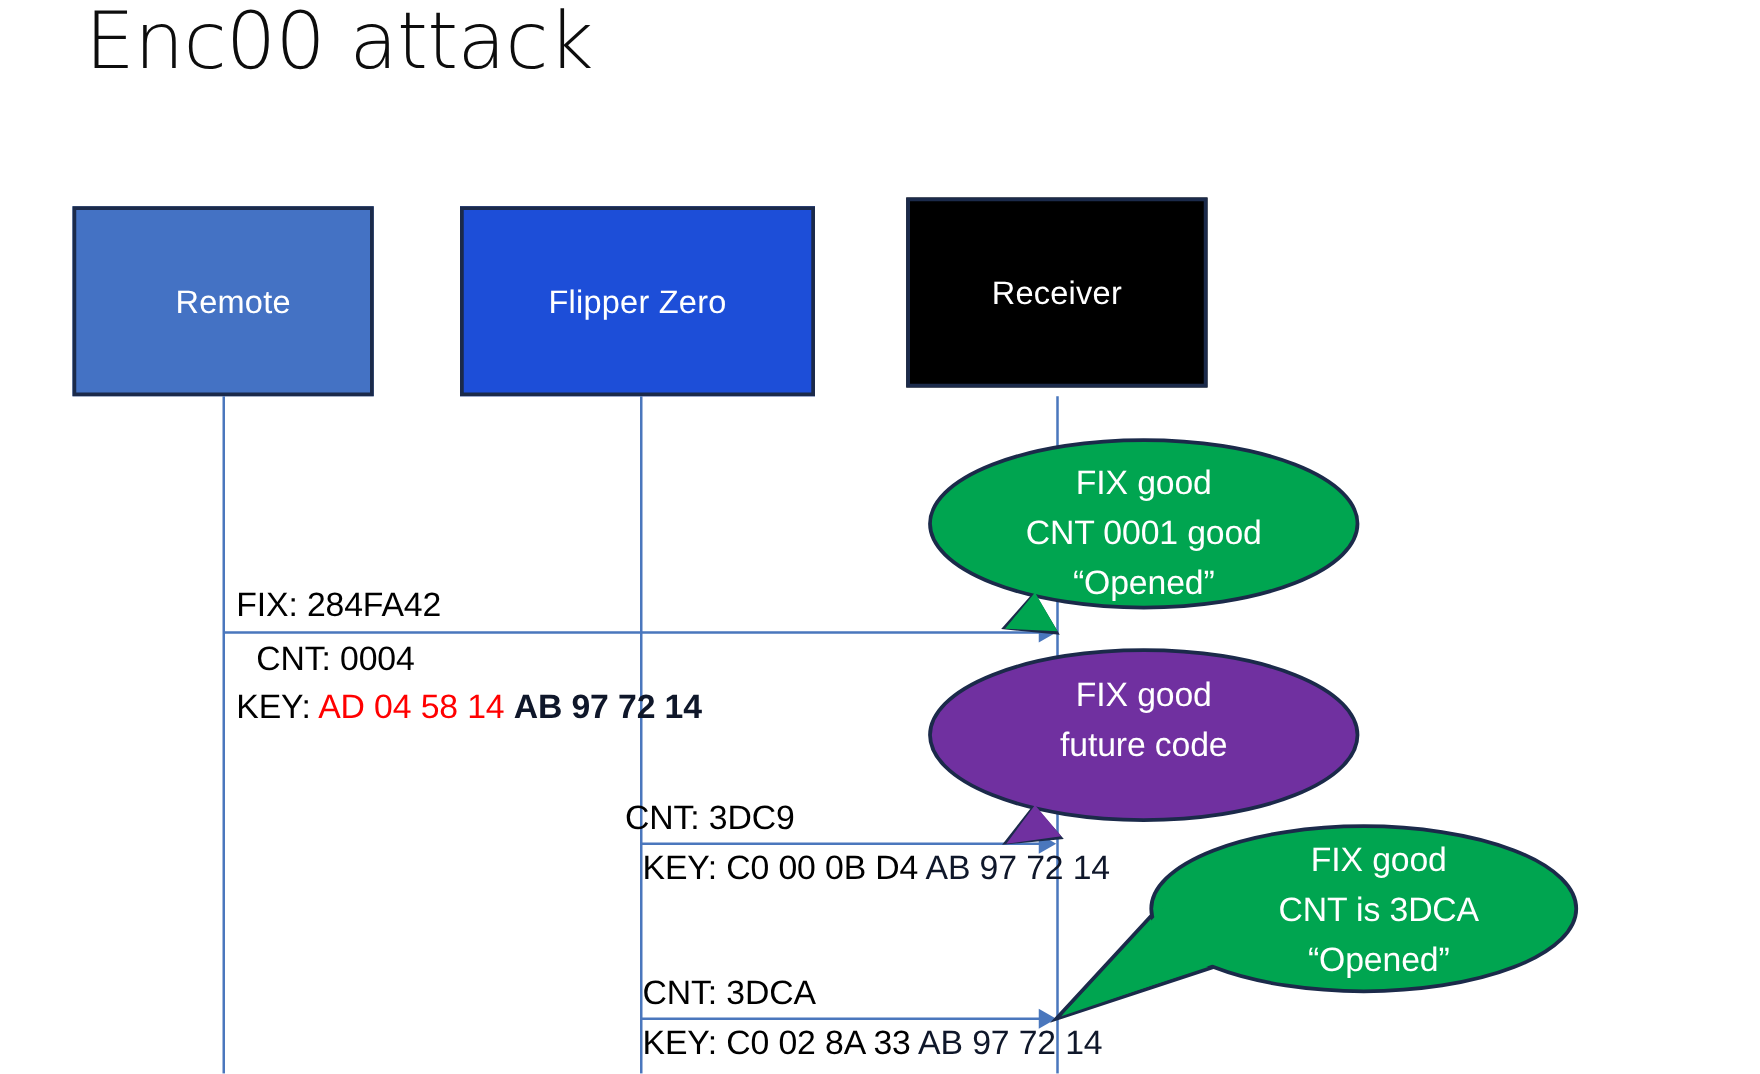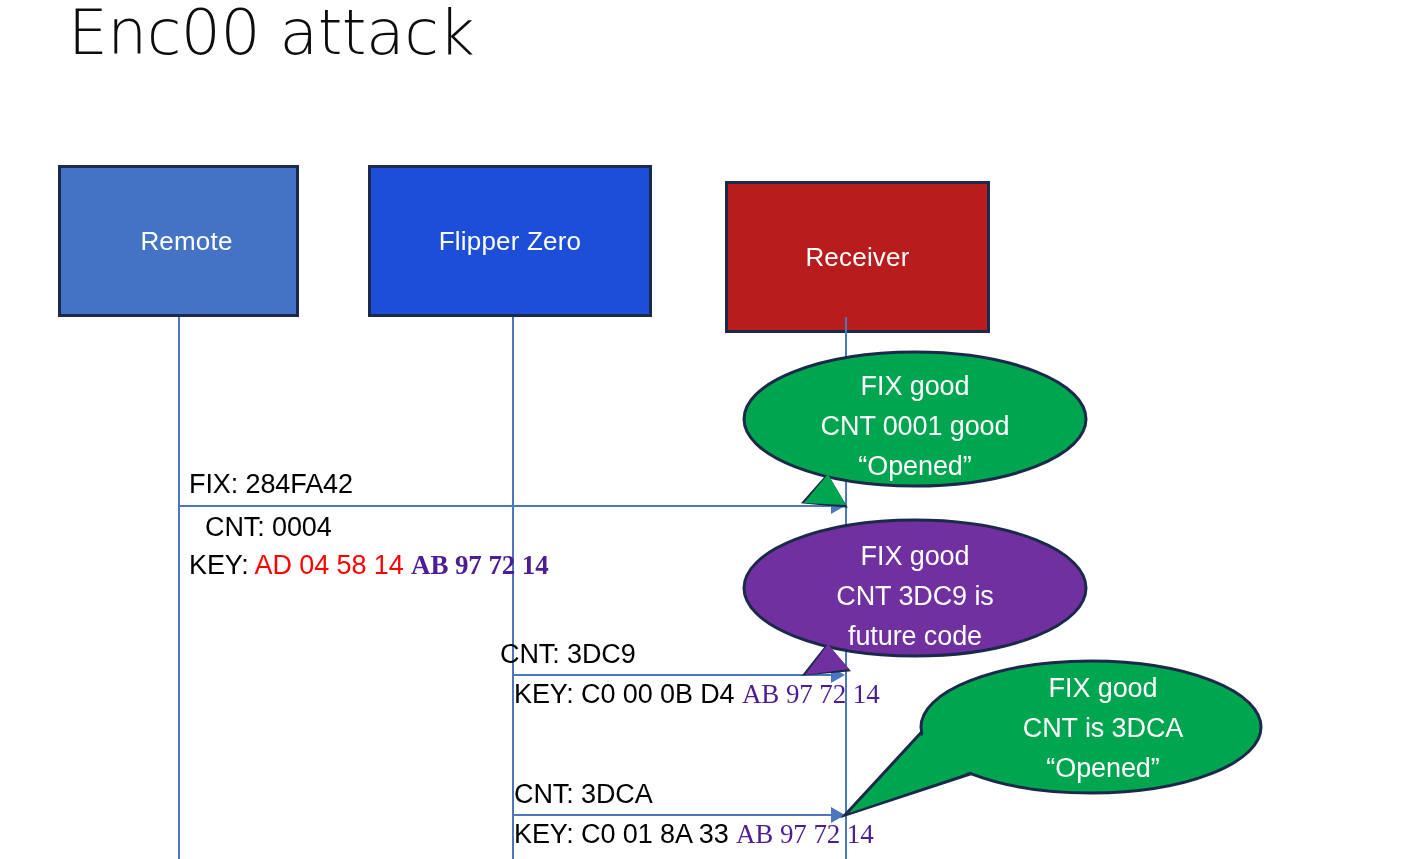--- a/index.html
+++ b/index.html
@@ -41,21 +41,21 @@
     display: flex;
     align-items: center;
     justify-content: center;
     color: #ffffff;
     font-size: 26px;
     font-weight: 400;
     letter-spacing: 0.2px;
   }
   #box-remote  { left: 58px;  top: 165px; width: 241px; height: 152px; background: #4472c4; padding-left: 16px; }
   #box-flipper { left: 368px; top: 165px; width: 284px; height: 152px; background: #1d4ed8; }
-  #box-receiver{ left: 725px; top: 181px; width: 265px; height: 152px; background: #b91c1c; }
+  #box-receiver{ left: 725px; top: 158px; width: 241px; height: 152px; background: #000000; }
 
   
   .lifeline {
     position: absolute;
     width: 2px;
     background: #4a77bd;
   }
   #life-remote  { left: 178px; top: 317px; height: 542px; }
   #life-flipper { left: 512px; top: 317px; height: 542px; }
   #life-receiver{ left: 845px; top: 317px; height: 542px; }
@@ -91,21 +91,21 @@
   }
   #txt-fix  { left: 189px; top: 470px; }
   #txt-cnt1 { left: 205px; top: 513px; }
   #txt-key1 { left: 189px; top: 551px; }
   #txt-cnt2 { left: 500px; top: 640px; }
   #txt-key2 { left: 514px; top: 680px; }
   #txt-cnt3 { left: 514px; top: 780px; }
   #txt-key3 { left: 514px; top: 820px; }
 
   .hex-red   { color: #ff0000; }
-  .hex-green { color: #4c1d95; font-family: Liberation Serif, serif; }
+  .hex-green { color: #0f172a; }
   .bold      { font-weight: bold; }
 
   
   .callout { position: absolute; }
   .callout svg { display: block; overflow: visible; }
   .callout-text {
     position: absolute;
     left: 0;
     width: 100%;
     text-align: center;
@@ -150,21 +150,21 @@
   <div class="msg-text" id="txt-key1"><span>KEY: </span><span class="hex-red">AD 04 58 14 </span><span class="hex-green bold">AB 97 72 14</span></div>
 
   <div class="msg-line" id="arrow2-line"></div>
   <div class="msg-head" id="arrow2-head"></div>
   <div class="msg-text" id="txt-cnt2">CNT: 3DC9</div>
   <div class="msg-text" id="txt-key2"><span>KEY: C0 00 0B D4 </span><span class="hex-green">AB 97 72 14</span></div>
 
   <div class="msg-line" id="arrow3-line"></div>
   <div class="msg-head" id="arrow3-head"></div>
   <div class="msg-text" id="txt-cnt3">CNT: 3DCA</div>
-  <div class="msg-text" id="txt-key3"><span>KEY: C0 01 8A 33 </span><span class="hex-green">AB 97 72 14</span></div>
+  <div class="msg-text" id="txt-key3"><span>KEY: C0 02 8A 33 </span><span class="hex-green">AB 97 72 14</span></div>
 
   <div class="callout" id="callout-1">
     <svg width="346" height="170" viewBox="0 0 346 170">
       <path d="M 85 126 L 62 152 L 103 156 Z" fill="#00a550" stroke="#1b2a4a" stroke-width="3"></path>
       <ellipse cx="173" cy="69" rx="171" ry="67" fill="#00a550" stroke="#1b2a4a" stroke-width="3"></ellipse>
       <path d="M 86 124 L 62 153 L 104 155 Z" fill="#00a550" stroke="none"></path>
     </svg>
     <div class="callout-text">
       <div>FIX good</div>
       <div>CNT 0001 good</div>
@@ -173,21 +173,20 @@
   </div>
 
   <div class="callout" id="callout-2">
     <svg width="346" height="172" viewBox="0 0 346 172">
       <path d="M 85 128 L 63 156 L 106 152 Z" fill="#7030a0" stroke="#1b2a4a" stroke-width="3"></path>
       <ellipse cx="173" cy="70" rx="171" ry="68" fill="#7030a0" stroke="#1b2a4a" stroke-width="3"></ellipse>
       <path d="M 86 126 L 63 157 L 107 151 Z" fill="#7030a0" stroke="none"></path>
     </svg>
     <div class="callout-text">
       <div>FIX good</div>
-      <div>CNT 3DC9 is</div>
       <div>future code</div>
     </div>
   </div>
 
   <div class="callout" id="callout-3">
     <svg width="418" height="165" viewBox="0 0 418 165">
       <path d="M 96 56 L 0 160 L 128 118 Z" fill="#00a550" stroke="#1b2a4a" stroke-width="3"></path>
       <ellipse cx="246" cy="72" rx="170" ry="66" fill="#00a550" stroke="#1b2a4a" stroke-width="3"></ellipse>
       <path d="M 98 58 L 4 158 L 127 116 Z" fill="#00a550" stroke="none"></path>
     </svg>

